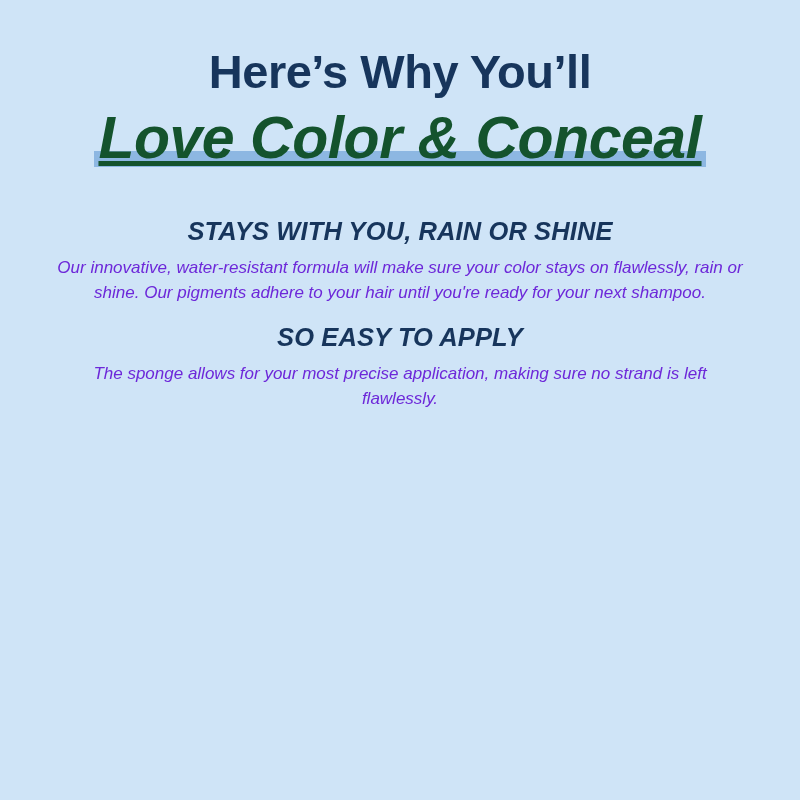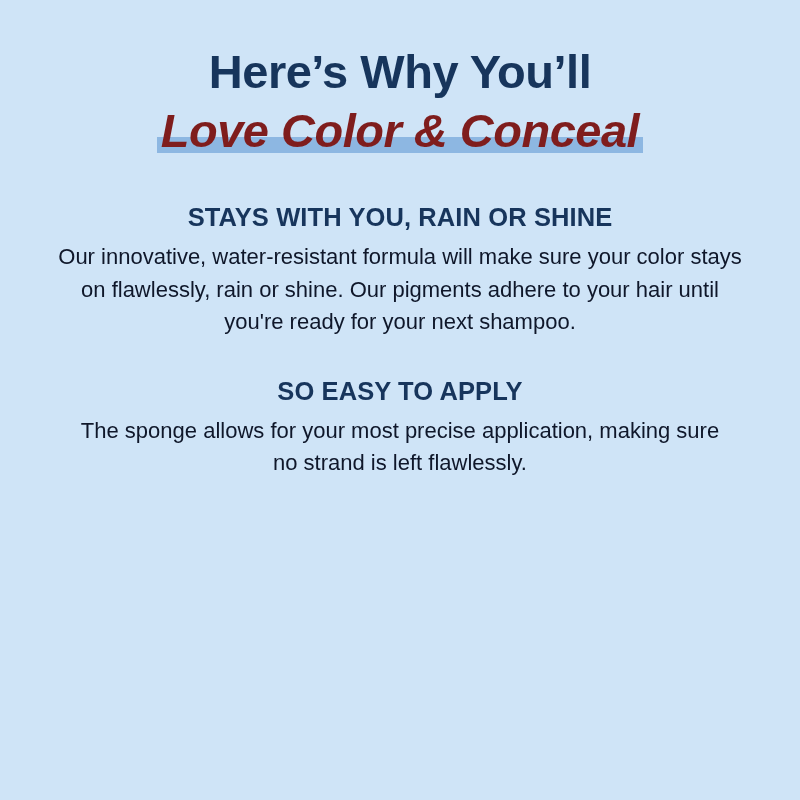--- a/index.html
+++ b/index.html
@@ -47,55 +47,57 @@
     left: -4px;
     right: -4px;
     bottom: 4px;
     height: 16px;
     background: #8db7e2;
     z-index: 0;
   }
   .headline-line2 {
     position: relative;
     z-index: 1;
-    font-size: 47px;
+    font-size: 59px;
     font-weight: bold;
     font-style: italic;
     letter-spacing: -0.5px;
     line-height: 1.12;
-    color: #7f1d1d;
+    color: #14532d;
     display: block;
+    text-decoration: underline;
   }
 
   
   .sections {
     width: 100%;
     margin-top: 46px;
     display: flex;
     flex-direction: column;
     align-items: center;
+    font-style: italic;
   }
   .section {
     width: 100%;
     text-align: center;
   }
   .section + .section {
-    margin-top: 38px;
+    margin-top: 18px;
   }
   .section-title {
     font-size: 25.5px;
     font-weight: bold;
     letter-spacing: 0.1px;
     color: #17355c;
     margin: 0 0 9px 0;
   }
   .section-body {
-    font-size: 22px;
+    font-size: 17px;
     line-height: 1.48;
-    color: #0f172a;
+    color: #6d28d9;
     margin: 0 auto;
     max-width: 690px;
   }
   .section-body.narrow {
     max-width: 660px;
   }
 </style>
 </head>
 <body style="background: rgb(207, 228, 247);">
 

